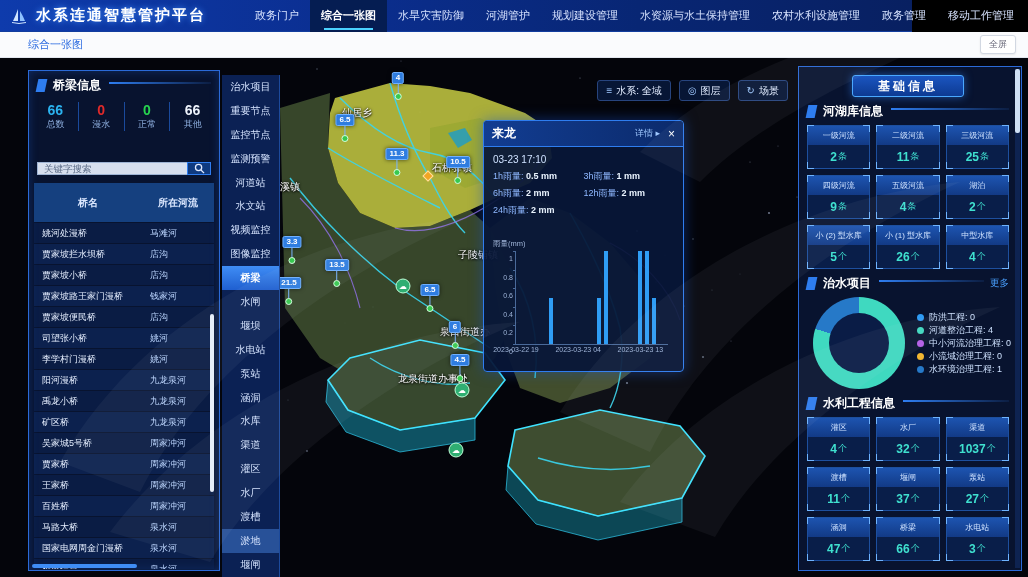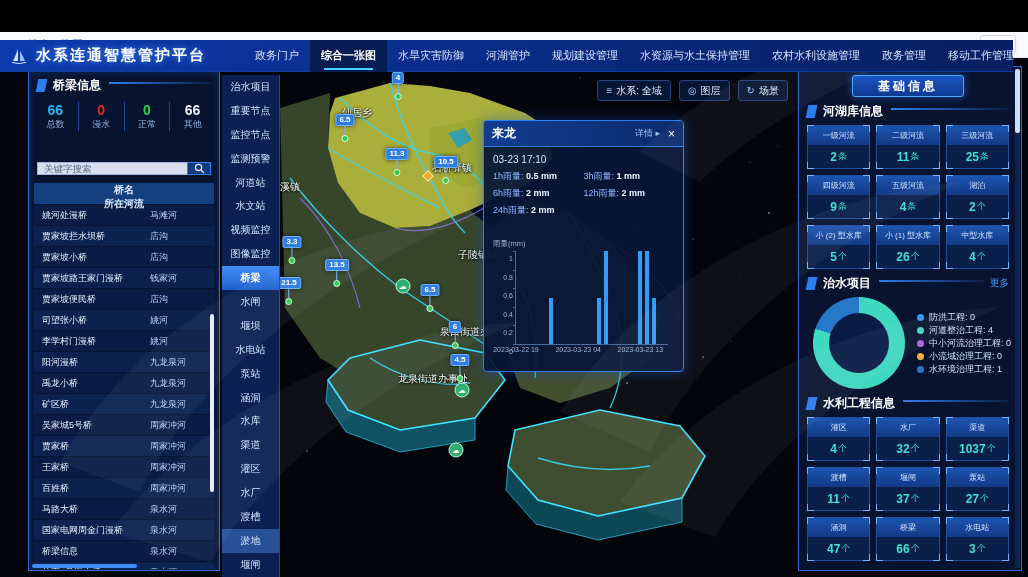--- a/index.html
+++ b/index.html
@@ -1,22 +1,22 @@
 <!DOCTYPE html>
 <html><head>
 <meta charset="utf-8">
 <style>
   html,body{margin:0;padding:0;background:#000;width:1028px;height:577px;overflow:hidden;
     font-family:"Liberation Sans","DejaVu Sans",sans-serif;-webkit-font-smoothing:antialiased;}
   *{box-sizing:border-box;}
 
   
-  #navbar{position:absolute;top:0;left:0;width:1013px;height:32px;z-index:95;
+  #navbar{position:absolute;top:0;left:0;width:912px;height:32px;z-index:95;
     background:linear-gradient(90deg,#0e3bac 0%,#0b2f92 35%,#082674 70%,#082061 100%);
-    display:flex;align-items:center;border-bottom:1px solid #123d9e;margin-top:40px;}
+    display:flex;align-items:center;border-bottom:1px solid #123d9e;}
   #logo{width:22px;height:22px;margin:0 8px 0 10px;border-radius:4px;display:flex;align-items:center;justify-content:center;}
   #app-title{color:#fff;font-size:15px;font-weight:bold;letter-spacing:2px;text-shadow:0 0 6px #3f8dff;white-space:nowrap;}
   #nav-items{display:flex;height:32px;margin-left:38px;}
   .nav-item{position:relative;display:flex;align-items:center;padding:0 11px;color:#d7e3ff;font-size:11px;
     white-space:nowrap;cursor:pointer;}
   .nav-item.active{background:#051d52;color:#fff;font-weight:bold;}
   .nav-item.active::after{content:"";position:absolute;left:18%;right:18%;bottom:2px;height:2px;background:#4ad2ff;}
 
   
   #strip{position:absolute;top:32px;left:0;width:1028px;height:26px;background:#fafbfd;z-index:90;
@@ -78,21 +78,21 @@
   .stat{flex:1;text-align:center;border-right:1px solid #1a4a9c;}
   .stat:last-child{border-right:none;}
   .stat .num{font-size:14px;font-weight:bold;line-height:16px;}
   .stat .lbl{font-size:9px;color:#8fb0e0;}
   #search-row{display:flex;margin:2px 8px 8px;height:38px;align-items:flex-end;}
   #search-input{flex:1;background:#d7dfee;border:1px solid #9fb4d4;border-right:none;color:#223;
     font-size:9.5px;padding:0 6px;outline:none;min-width:0;}
   #search-input::placeholder{color:#5a6a85;}
   #search-btn{width:24px;background:#0f3a80;border:1px solid #2e7df0;display:flex;align-items:center;justify-content:center;cursor:pointer;}
   #bridge-table{position:relative;margin:0 5px;height:386px;overflow:hidden;}
-  #bridge-head{display:flex;background:#15407f;height:21px;align-items:center;flex-direction:column;}
+  #bridge-head{display:flex;background:#15407f;height:39px;align-items:center;}
   #bridge-head div{font-size:10px;color:#dce8ff;font-weight:bold;text-align:center;}
   .col-name{width:60%;}
   .col-river{width:40%;}
   .bridge-row{display:flex;height:20px;align-items:center;margin-top:1px;background:rgba(18,52,118,.45);cursor:pointer;}
   .bridge-row:nth-child(odd){background:rgba(13,40,95,.45);}
   .bridge-row .cell{font-size:9px;color:#e6efff;padding-left:8px;white-space:nowrap;overflow:hidden;}
   .bridge-row .cell.river{color:#bcd6ff;}
   #v-scroll{position:absolute;right:0;top:34%;width:4px;height:46%;background:#e8eef8;border-radius:2px;z-index:5;}
   #h-scroll{position:absolute;left:3px;bottom:2px;width:55%;height:4px;background:#3f8df5;border-radius:2px;}
 
@@ -268,21 +268,21 @@
         <div class="marker" style="left: 65px; top: 56px;">
           <div class="tag">6.5</div>
           <div class="stem"></div>
           <div class="dot"></div>
         </div>
         <div class="marker" style="left: 117px; top: 90px;">
           <div class="tag">11.3</div>
           <div class="stem"></div>
           <div class="dot"></div>
         </div>
-        <div class="marker" style="left: 166px; top: 98px;">
+        <div class="marker" style="left: 178px; top: 98px;">
           <div class="tag">10.5</div>
           <div class="stem"></div>
           <div class="dot"></div>
         </div>
         <div class="marker" style="left: 12px; top: 178px;">
           <div class="tag">3.3</div>
           <div class="stem"></div>
           <div class="dot"></div>
         </div>
         <div class="marker" style="left: 57px; top: 201px;">

